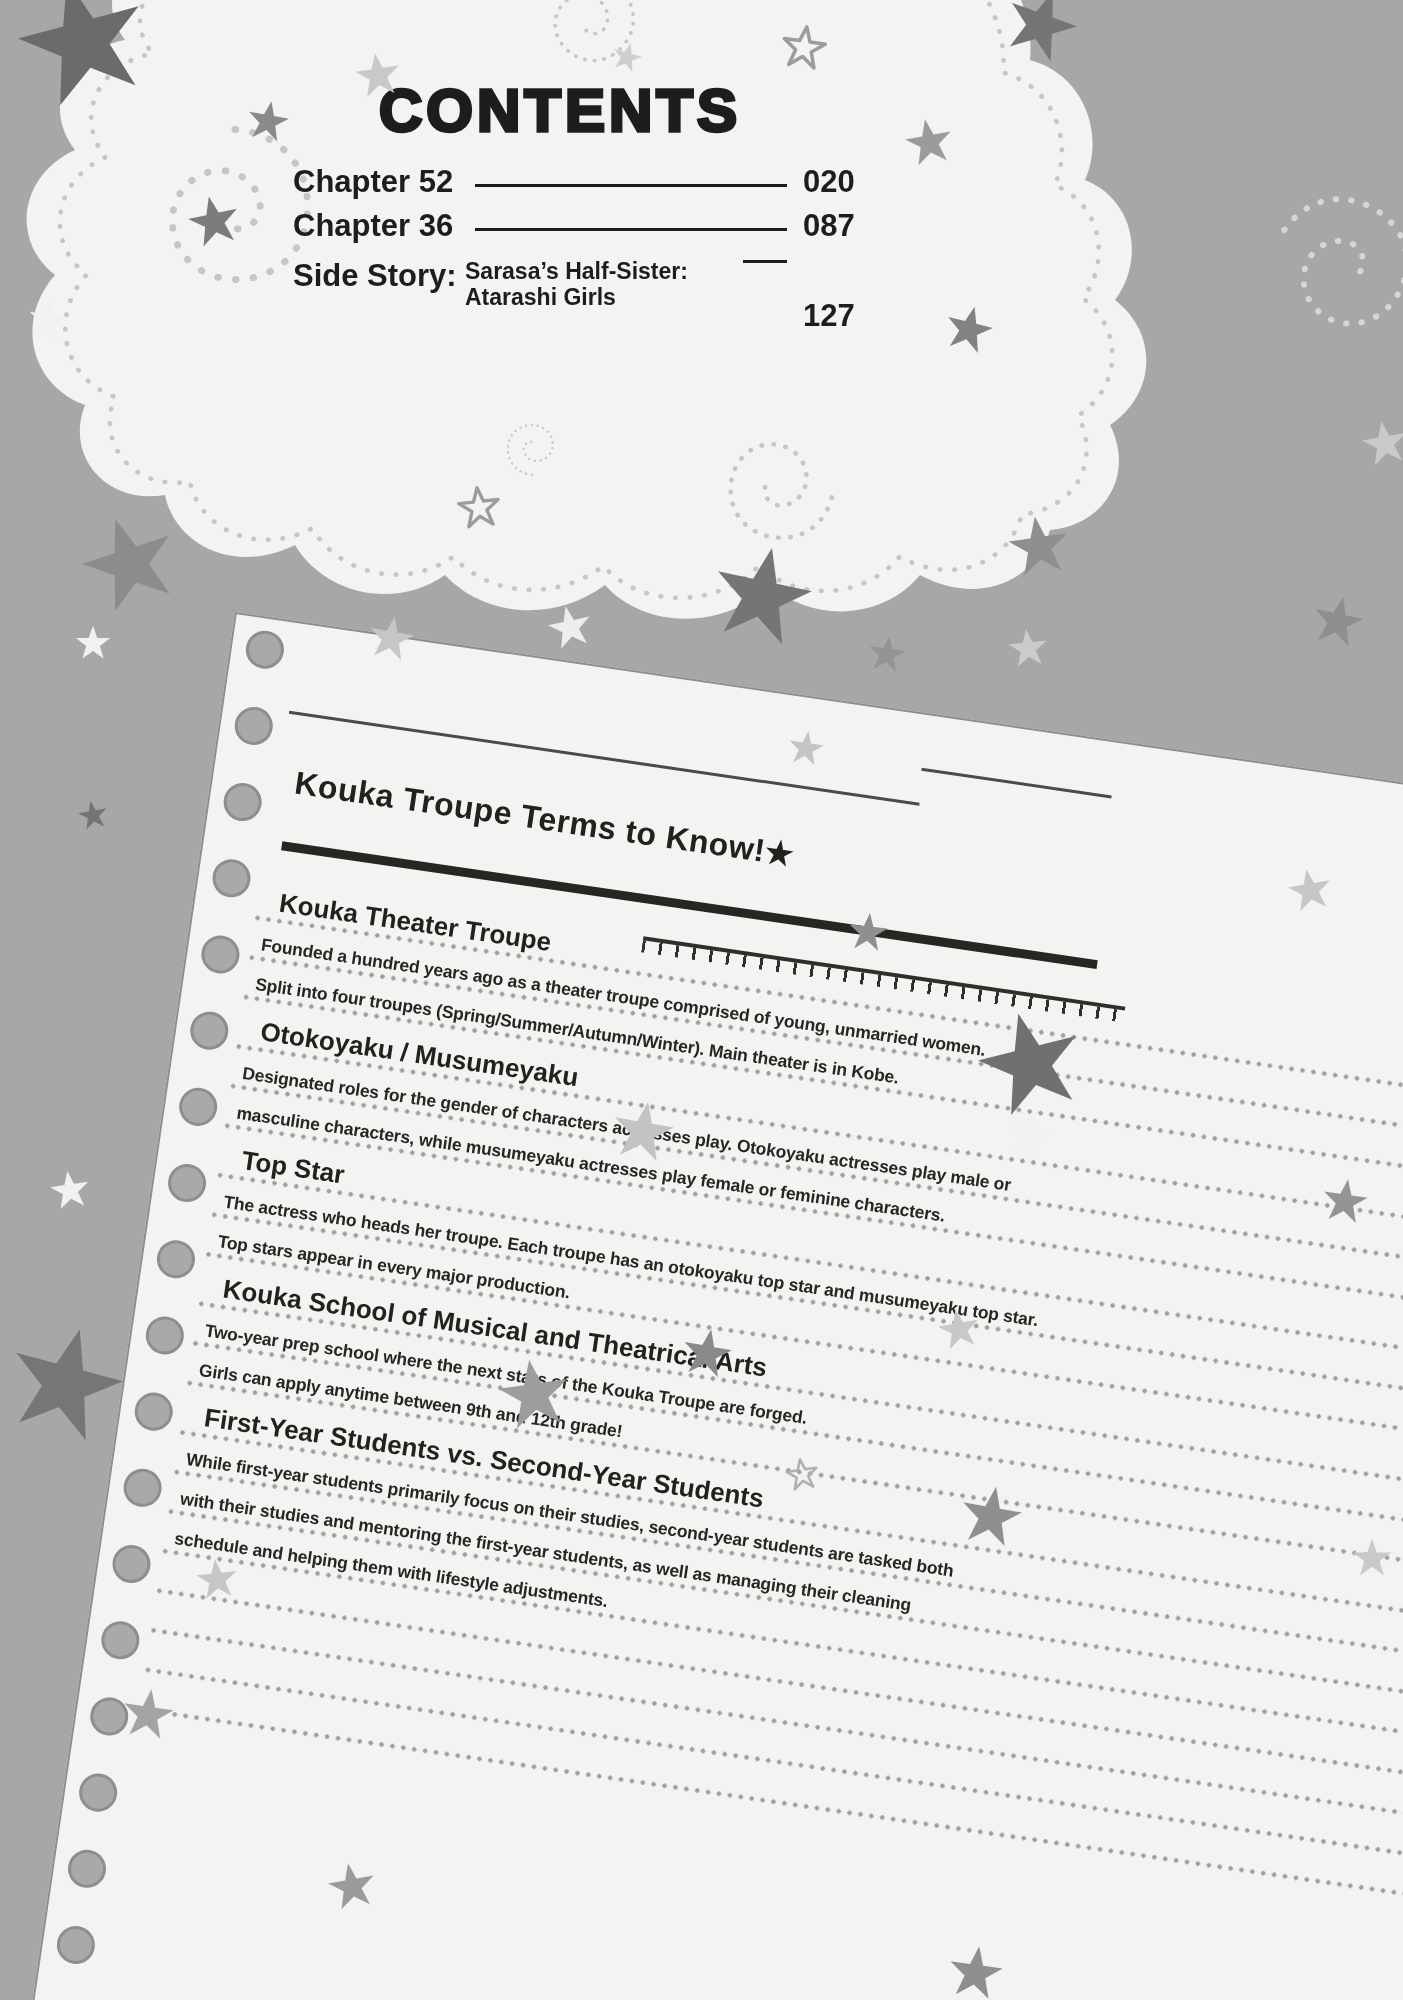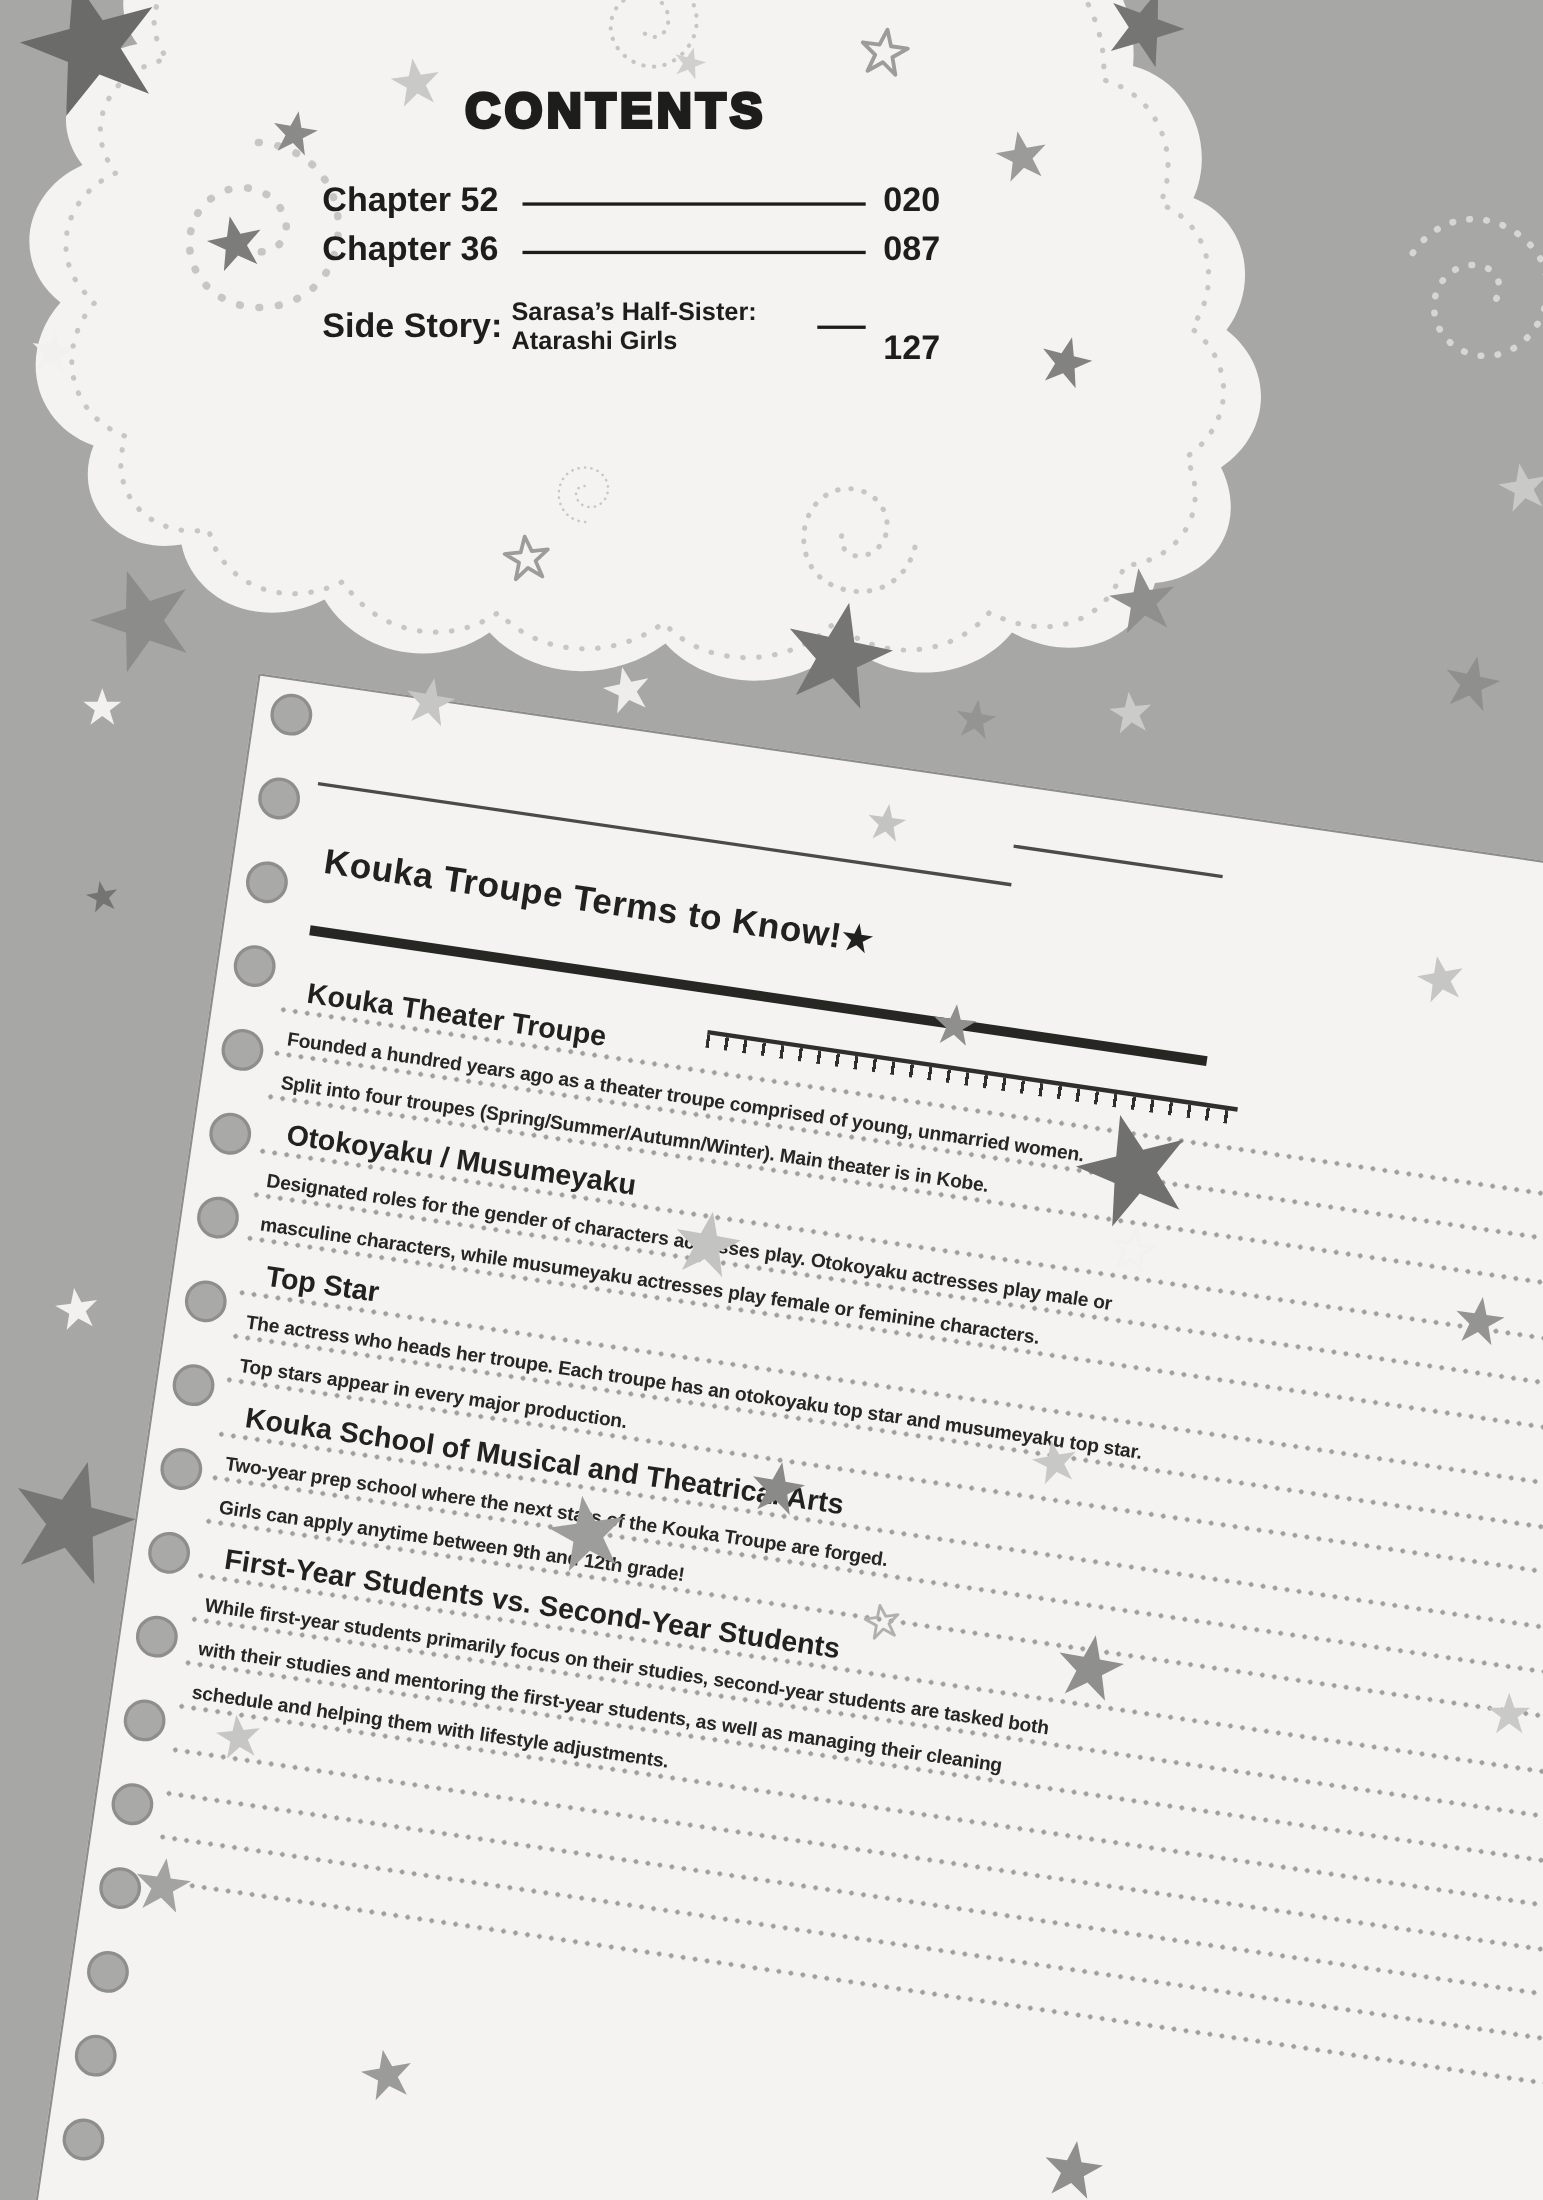--- a/index.html
+++ b/index.html
@@ -13,29 +13,29 @@
   
   .star-f{
     position:absolute;z-index:4;
     clip-path:polygon(50% 2%,62% 36%,98% 36%,69% 58%,80% 94%,50% 72%,20% 94%,31% 58%,2% 36%,38% 36%);
   }
   .star-o{position:absolute;z-index:4;overflow:visible;}
   
   .contents{position:absolute;z-index:3;color:#1d1d1b;}
   .c-title{
     position:absolute;left:340px;top:76px;width:440px;text-align:center;
-    font-size:44px;font-weight:bold;letter-spacing:4px;
+    font-size:60px;font-weight:bold;letter-spacing:4px;
     -webkit-text-stroke:3.5px #1d1d1b;
   }
   .c-rows{position:absolute;left:293px;top:160px;width:582px;}
   .c-row{display:flex;align-items:center;height:44px;font-size:31px;font-weight:bold;}
   .c-row .label{width:172px;white-space:nowrap;}
   .leader{flex:1;height:3px;background:#1c1c1a;margin:6px 16px 0 10px;}
   .pageno{width:72px;white-space:nowrap;}
-  .side-row{display:flex;align-items:center;margin-top:10px;}
+  .side-row{display:flex;margin-top:10px;}
   .side-row .label{width:172px;font-size:31px;font-weight:bold;white-space:nowrap;}
   .side-title{width:268px;font-size:23px;line-height:26px;font-weight:bold;}
   .side-row .leader{margin-top:2px;}
   .side-row .pageno{font-size:31px;font-weight:bold;margin-top:40px;}
   
   .paper{
     position:absolute;left:235px;top:612px;width:1400px;height:1600px;
     background:#f4f3f1;border:2px solid #8d8d8b;
     transform:rotate(8.3deg);transform-origin:0 0;z-index:2;
     color:#262622;

